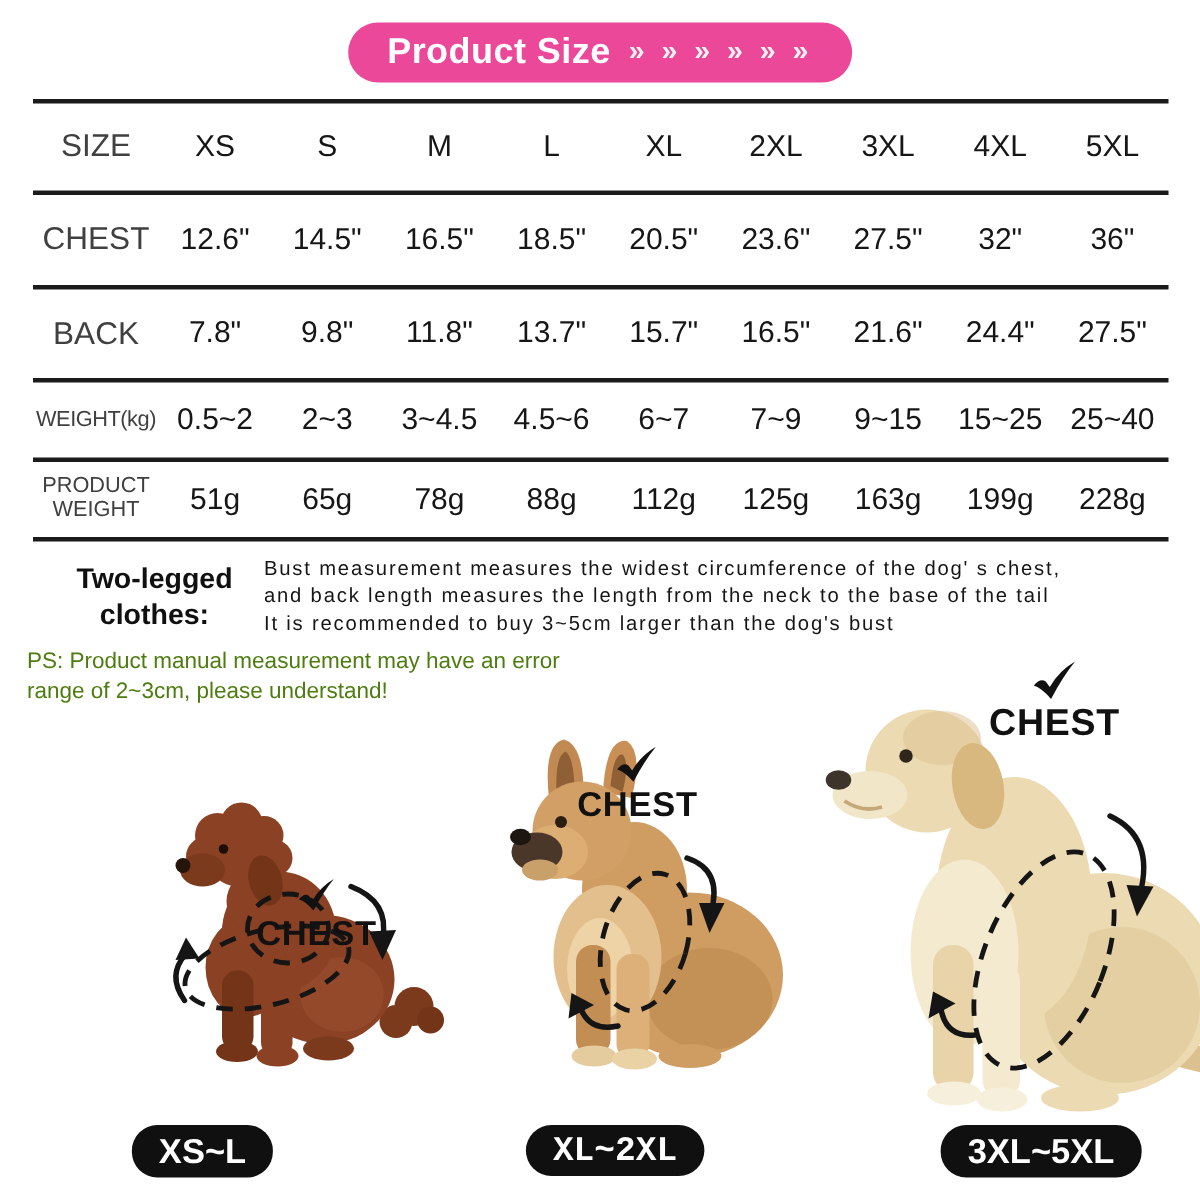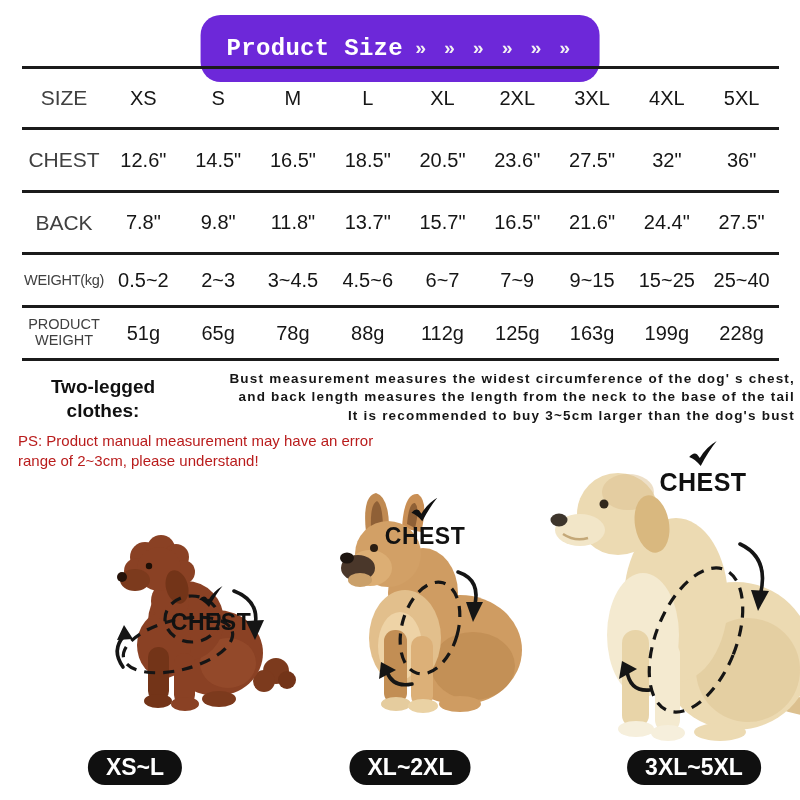--- a/index.html
+++ b/index.html
@@ -4,38 +4,38 @@
 <style>
   html,body{margin:0;padding:0;}
   body{
     width:800px;height:800px;position:relative;overflow:hidden;
     background:#ffffff;color:#151515;
     font-family:"Liberation Sans","DejaVu Sans",sans-serif;
   }
   
   .header-pill{
     position:absolute;top:15px;left:50%;transform:translateX(-50%);
-    background:#6d28d9;color:#fff;border-radius:20px;
-    padding:20px 26px;display:flex;align-items:center;white-space:nowrap;font-family:Liberation Mono, monospace;
+    background:#ec4899;color:#fff;border-radius:20px;
+    padding:6px 26px;display:flex;align-items:center;white-space:nowrap;
   }
   .header-title{font-size:24px;font-weight:700;letter-spacing:.3px;}
   .header-chevrons{font-size:19px;font-weight:700;margin-left:12px;letter-spacing:3px;color:#f2f2f2;}
   
   .size-table{position:absolute;top:66px;left:22px;width:757px;border-top:3px solid #1b1b1b;}
   .trow{display:grid;grid-template-columns:84px repeat(9,1fr);align-items:center;border-bottom:3px solid #1b1b1b;}
   .r0{height:58px}.r1{height:60px}.r2{height:59px}.r3{height:50px}.r4{height:50px}
   .tlabel{text-align:center;font-size:21px;color:#404040;}
   .r3 .tlabel{font-size:14.5px;letter-spacing:-.3px;}
   .r4 .tlabel{font-size:14.5px;line-height:1.08;padding:0 6px;}
   .tcell{text-align:center;font-size:20px;color:#161616;}
   
   .notes{position:absolute;top:370px;left:38px;width:757px;display:flex;}
   .notes-label{width:130px;text-align:center;font-weight:700;font-size:19px;line-height:1.25;padding-top:5px;color:#101010;}
-  .notes-body{flex:1;font-weight:700;font-size:13.5px;letter-spacing:1.2px;line-height:1.36;padding-left:8px;color:#161616;text-align:right;}
-  .ps-note{position:absolute;top:431px;left:18px;width:430px;font-size:15px;line-height:1.35;color:#b91c1c;}
+  .notes-body{flex:1;font-weight:400;font-size:13.5px;letter-spacing:1.2px;line-height:1.36;padding-left:8px;color:#161616;}
+  .ps-note{position:absolute;top:431px;left:18px;width:430px;font-size:15px;line-height:1.35;color:#4d7c0f;}
   
   .dog-figure{position:absolute;}
   .fig-poodle{left:48px;top:513px;width:212px;height:185px;}
   .fig-frenchie{left:268px;top:472px;width:238px;height:232px;}
   .fig-lab{left:488px;top:434px;width:312px;height:302px;}
   .dog-figure svg{width:100%;height:100%;display:block;}
   .dashline{fill:none;stroke:#151515;stroke-width:3.2;stroke-dasharray:11 8;}
   .arrowline{fill:none;stroke:#151515;stroke-width:3.6;stroke-linecap:round;}
   .arrowhead{fill:#151515;}
   
@@ -48,21 +48,21 @@
   .anno-poodle .chest-label{font-size:23px;}
   .anno-frenchie .chest-label{font-size:23px;}
   .anno-lab .chest-label{font-size:25px;}
   
   .size-pill{
     position:absolute;top:750px;transform:translateX(-50%);
     background:#101010;color:#fff;border-radius:17px;
     font-size:23px;font-weight:700;padding:4px 18px;white-space:nowrap;
   }
   .pill-1{left:135px;}
-  .pill-2{left:410px;}
+  .pill-2{left:410px;font-family:Liberation Mono, monospace;}
   .pill-3{left:694px;}
 </style>
 </head>
 <body>
 
 <div class="header-pill">
   <span class="header-title">Product Size</span>
   <span class="header-chevrons">» » » » » »</span>
 </div>
 

